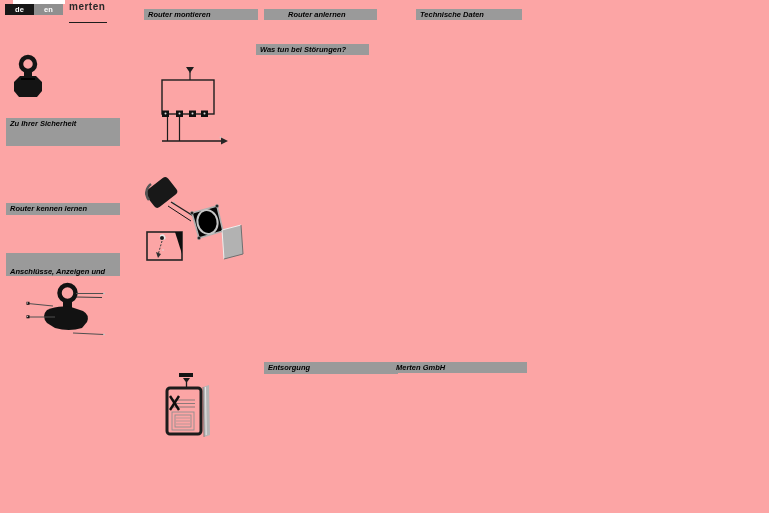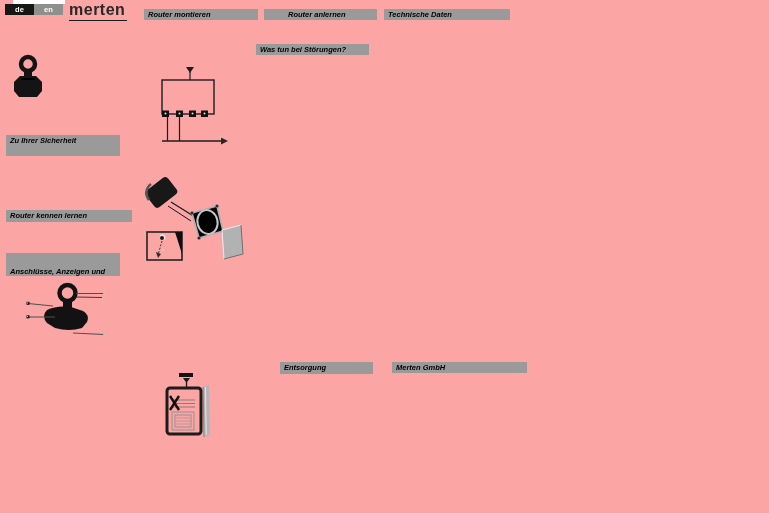--- a/index.html
+++ b/index.html
@@ -6,35 +6,35 @@
   #page{position:relative;width:769px;height:513px;background:#fca5a5;overflow:hidden;
         font-family:"Liberation Sans",sans-serif;}
 
   
   #brand-strip{position:absolute;left:13px;top:0;width:52px;height:4px;background:#ffffff;}
   #lang-tabs{position:absolute;left:5px;top:4px;display:flex;}
   .lang-tab{width:29px;height:11px;display:flex;align-items:center;justify-content:center;
             font-size:7.5px;font-weight:bold;color:#fff;}
   .lang-tab.inactive{background:#161616;}
   .lang-tab.active{background:#8f8f8f;}
-  #brand-logo{position:absolute;left:69px;top:1px;font-size:16px;font-weight:bold;
-              letter-spacing:0.5px;color:#282828;border-bottom:1px solid #1c1c1c;padding:0 2px 1px 0;}
+  #brand-logo{position:absolute;left:69px;top:1px;font-size:10px;font-weight:bold;
+              letter-spacing:0.5px;color:#282828;border-bottom:1px solid #1c1c1c;padding:0 2px 10px 0;}
 
   
   .hbar{position:absolute;background:#9a9a9a;color:#000;
         font-style:italic;font-weight:bold;font-size:7.5px;line-height:11px;
         padding-left:4px;box-sizing:border-box;overflow:hidden;}
   #h-router-montieren{left:135px;top:9px;width:114px;height:11px;margin-left:9px;}
   #h-router-anlernen{left:264px;top:9px;width:113px;height:11px;padding-left:24px;}
-  #h-technische-daten{left:384px;top:9px;width:126px;height:11px;}
+  #h-technische-daten{left:416px;top:9px;width:106px;height:11px;}
   #h-was-tun{left:256px;top:44px;width:113px;height:11px;}
-  #h-sicherheit{left:6px;top:135px;width:114px;height:21px;}
-  #h-kennen-lernen{left:6px;top:210px;width:126px;height:12px;}
+  #h-sicherheit{left:6px;top:118px;width:114px;height:28px;}
+  #h-kennen-lernen{left:6px;top:203px;width:114px;height:12px;}
   #h-anschluesse{left:6px;top:253px;width:114px;height:23px;padding-top:14px;line-height:10px;}
-  #h-entsorgung{left:280px;top:362px;width:93px;height:12px;}
+  #h-entsorgung{left:264px;top:362px;width:134px;height:12px;}
   #h-merten-gmbh{left:392px;top:362px;width:135px;height:11px;}
 
   .fig{position:absolute;}
   #fig-person{left:12px;top:52px;}
   #fig-wiring{left:158px;top:64px;}
   #fig-exploded{left:143px;top:170px;}
   #fig-callouts{left:25px;top:281px;}
   #fig-insert{left:162px;top:372px;}
 </style>
 </head>

